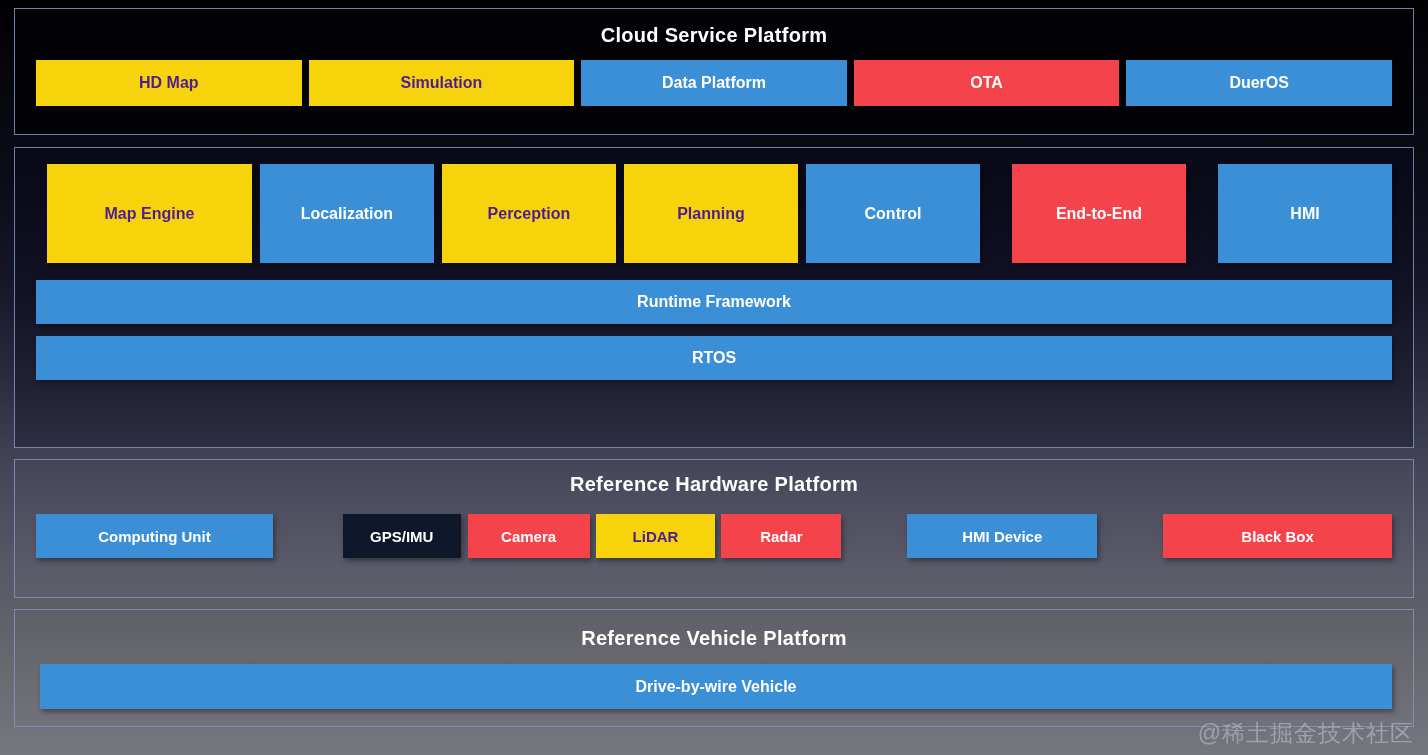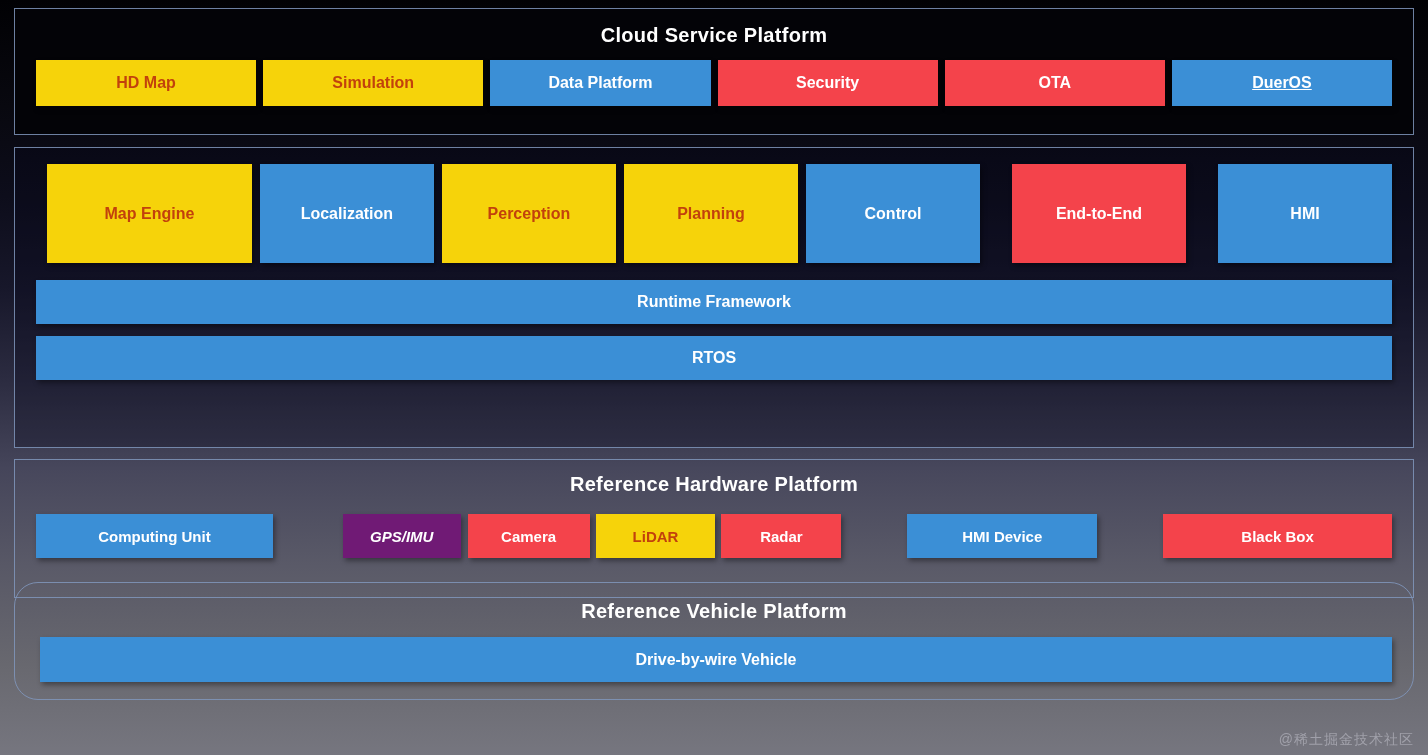--- a/index.html
+++ b/index.html
@@ -33,21 +33,21 @@
   }
   .box {
     display: flex;
     align-items: center;
     justify-content: center;
     color: #ffffff;
     font-weight: bold;
     font-size: 16px;
     box-shadow: 2px 3px 5px rgba(0,0,0,0.38);
   }
-  .t-dark { color: #c2410c; }
+  .t-dark { color: #4c1d95; }
 
   
   #cloud { top: 8px; height: 127px; background: #030307; }
   #cloud .panel-title { margin-top: 15px; }
   #cloud .row {
     display: flex;
     gap: 7px;
     margin: 13px 21px 0 21px;
   }
   #cloud .box { flex: 1; height: 46px; }
@@ -88,45 +88,44 @@
   #hardware .box { height: 44px; font-size: 15px; }
   .hw-computing { width: 237px; margin-right: 70px; }
   .hw-gps      { width: 118px; margin-right: 7px; }
   .hw-camera   { width: 122px; margin-right: 6px; }
   .hw-lidar    { width: 120px; margin-right: 6px; }
   .hw-radar    { width: 120px; margin-right: 66px; }
   .hw-hmi      { width: 190px; margin-right: 66px; }
   .hw-blackbox { width: 229px; }
 
   
-  #vehicle { top: 582px; height: 118px; background: transparent; border-radius: 24px; }
+  #vehicle { top: 609px; height: 118px; background: transparent; }
   #vehicle .panel-title { margin-top: 17px; }
   #vehicle-bar { margin-top: 14px; height: 45px; }
 
   .watermark {
     position: absolute;
     right: 14px;
     bottom: 6px;
-    font-size: 14px;
+    font-size: 23px;
     color: rgba(205,205,215,0.50);
     letter-spacing: 1px;
   }
 </style>
 </head>
 <body>
 
 <div class="panel" id="cloud">
   <div class="panel-title">Cloud Service Platform</div>
   <div class="row">
     <div class="box t-dark" style="background: rgb(246, 211, 10);">HD Map</div>
     <div class="box t-dark" style="background: rgb(246, 211, 10);">Simulation</div>
     <div class="box" style="background: rgb(59, 143, 214);">Data Platform</div>
-    <div class="box" style="background: rgb(244, 67, 75);">Security</div>
     <div class="box" style="background: rgb(244, 67, 75);">OTA</div>
-    <div class="box" style="background: rgb(59, 143, 214); text-decoration: underline;">DuerOS</div>
+    <div class="box" style="background: rgb(59, 143, 214);">DuerOS</div>
   </div>
 </div>
 
 <div class="panel" id="software">
   <div class="row">
     <div class="box module t-dark w-wide" style="background: rgb(246, 211, 10);">Map Engine</div>
     <div class="box module w-std" style="background: rgb(59, 143, 214);">Localization</div>
     <div class="box module t-dark w-std" style="background: rgb(246, 211, 10);">Perception</div>
     <div class="box module t-dark w-std" style="background: rgb(246, 211, 10); text-align: right;">Planning</div>
     <div class="box module w-std" style="background: rgb(59, 143, 214);">Control</div>
@@ -134,21 +133,21 @@
     <div class="box module w-std sp-left" style="background: rgb(59, 143, 214);">HMI</div>
   </div>
   <div class="bar" id="runtime-bar" style="background: rgb(59, 143, 214);">Runtime Framework</div>
   <div class="bar" id="rtos-bar" style="background: rgb(59, 143, 214); text-align: right;">RTOS</div>
 </div>
 
 <div class="panel" id="hardware">
   <div class="panel-title">Reference Hardware Platform</div>
   <div class="row">
     <div class="box hw-computing" style="background: rgb(59, 143, 214);">Computing Unit</div>
-    <div class="box hw-gps" style="background: #701a75; font-style: italic;">GPS/IMU</div>
+    <div class="box hw-gps" style="background: #0f172a;">GPS/IMU</div>
     <div class="box hw-camera" style="background: rgb(244, 67, 75);">Camera</div>
     <div class="box hw-lidar t-dark" style="background: rgb(246, 211, 10);">LiDAR</div>
     <div class="box hw-radar" style="background: rgb(244, 67, 75);">Radar</div>
     <div class="box hw-hmi" style="background: rgb(59, 143, 214);">HMI Device</div>
     <div class="box hw-blackbox" style="background: rgb(244, 67, 75);">Black Box</div>
   </div>
 </div>
 
 <div class="panel" id="vehicle">
   <div class="panel-title">Reference Vehicle Platform</div>

